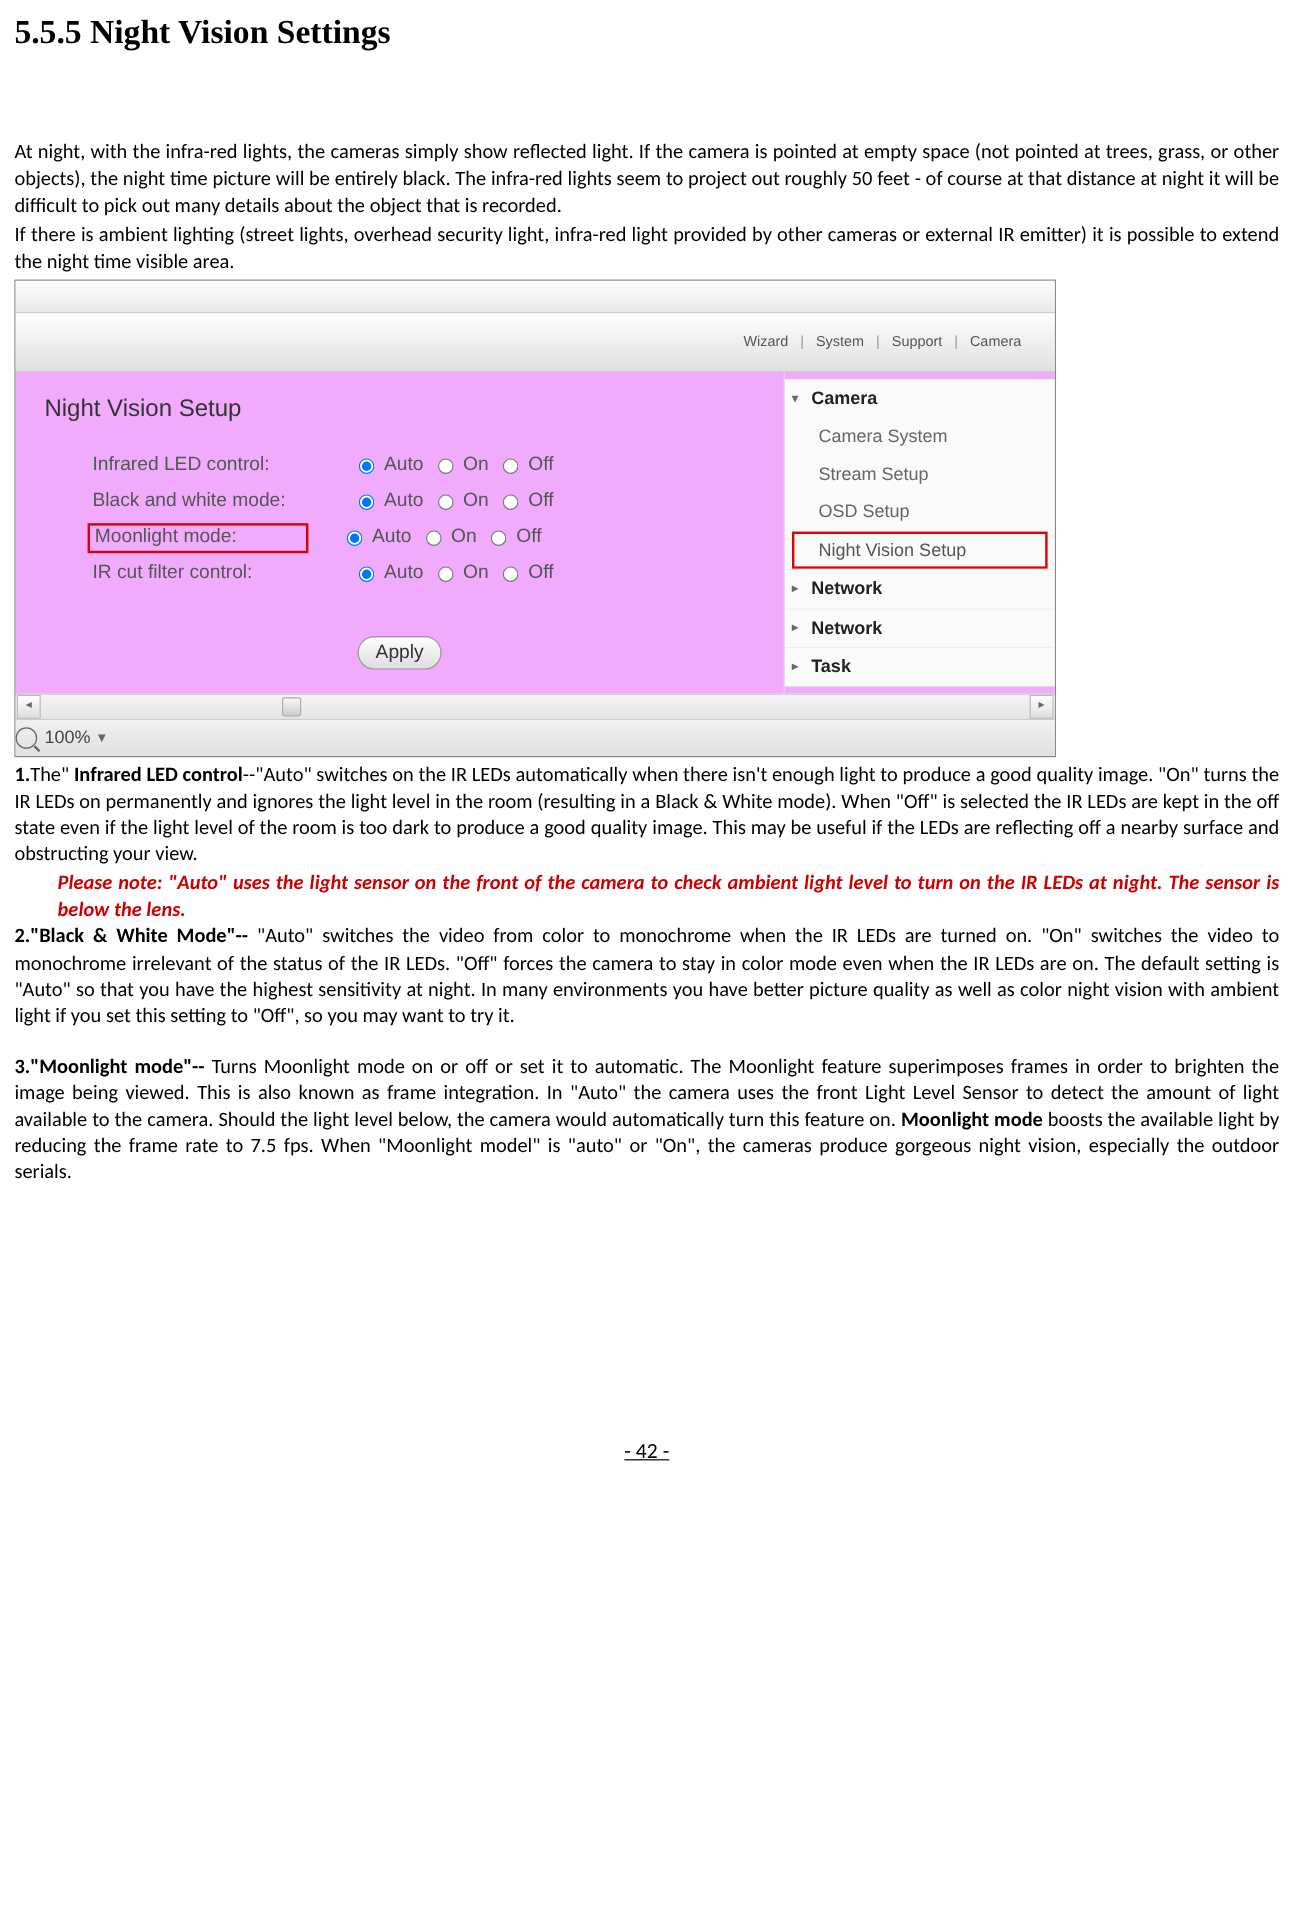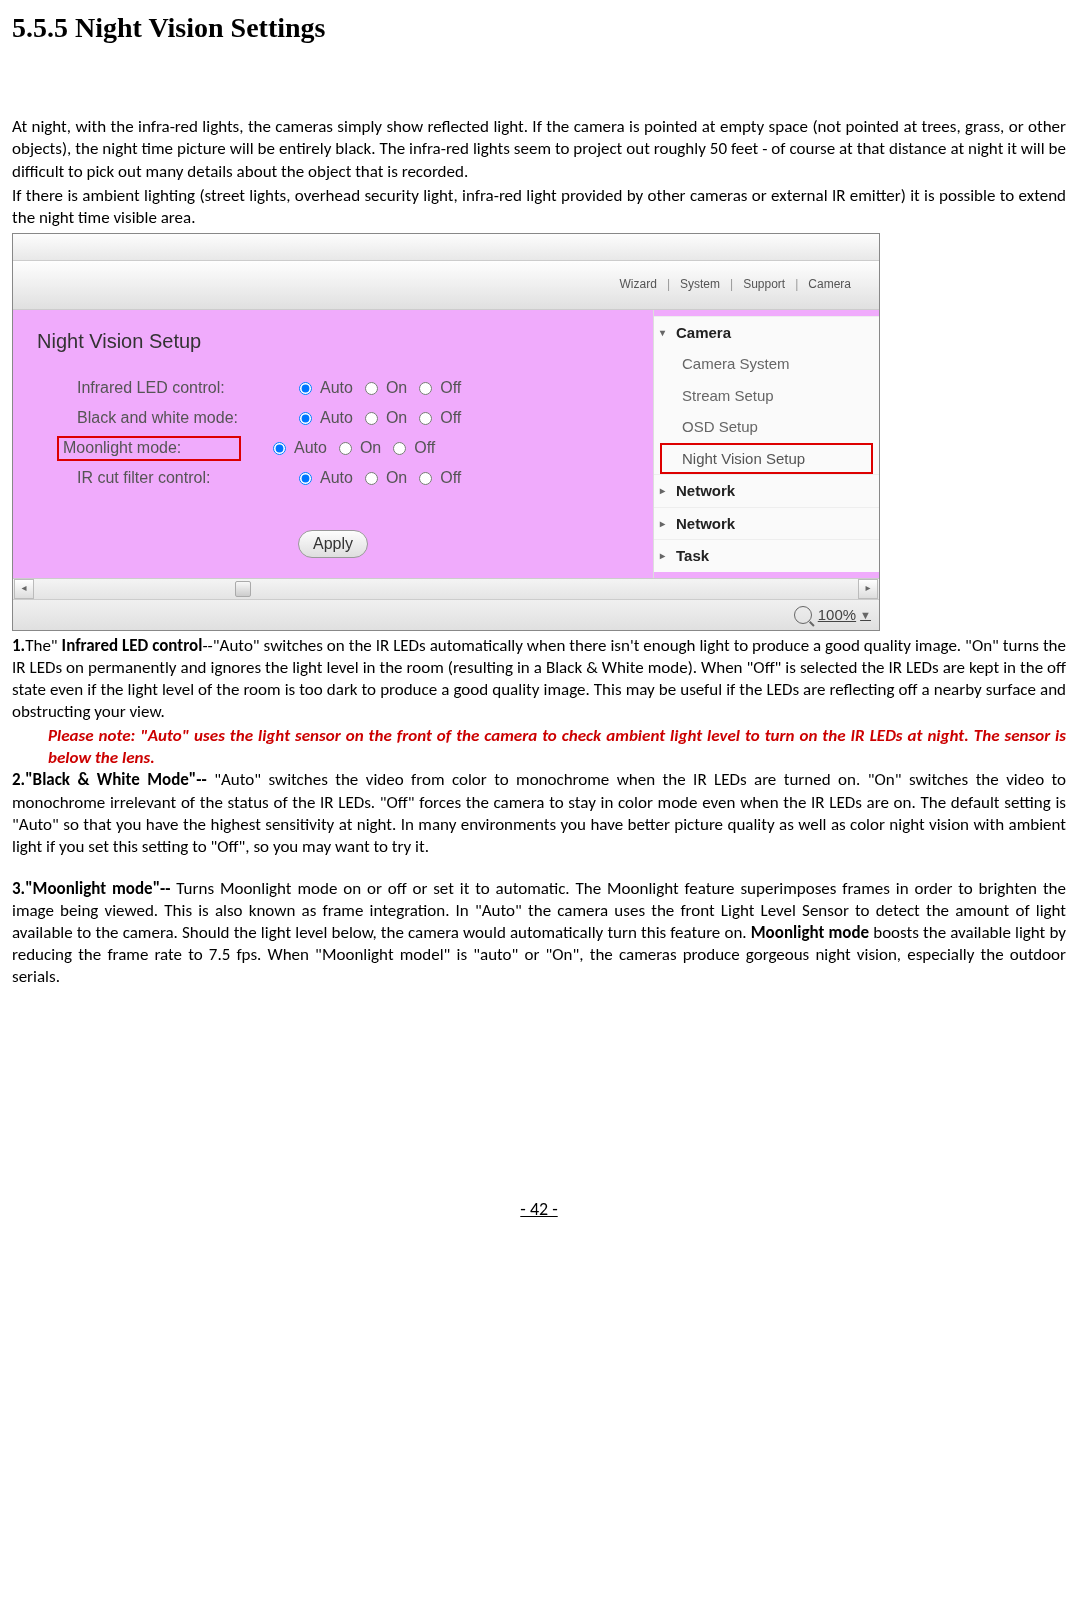--- a/index.html
+++ b/index.html
@@ -68,21 +68,21 @@
       font-size: 16px;
       color: #555;
     }
     .form-label {
       width: 216px;
       padding-left: 40px;
     }
     .red-box {
       border: 2px solid #d00;
       padding: 0 4px;
-      margin-left: 20px;
+      margin-left: 36px;
       width: 172px;
       display: inline-block;
     }
     .radio-group {
       display: flex;
       gap: 6px;
       align-items: center;
     }
     .radio-group input { margin: 0 2px 0 6px; }
     .apply-btn-row {
@@ -160,26 +160,25 @@
       background: linear-gradient(#f8f8f8, #ccc);
       border: 1px solid #aaa;
       margin-left: 200px;
       border-radius: 2px;
     }
     .statusbar {
       height: 30px;
       background: linear-gradient(#f0f0f0, #e0e0e0);
       border-top: 1px solid #ccc;
       display: flex;
-      justify-content: flex-end;
+      justify-content: flex-start;
       align-items: center;
       padding-right: 8px;
       font-size: 15px;
       color: #444;
-      text-decoration: underline;
     }
     .zoom-icon {
       display: inline-block;
       width: 16px; height: 16px;
       border: 1.5px solid #666;
       border-radius: 50%;
       position: relative;
       margin-right: 6px;
       vertical-align: middle;
     }

